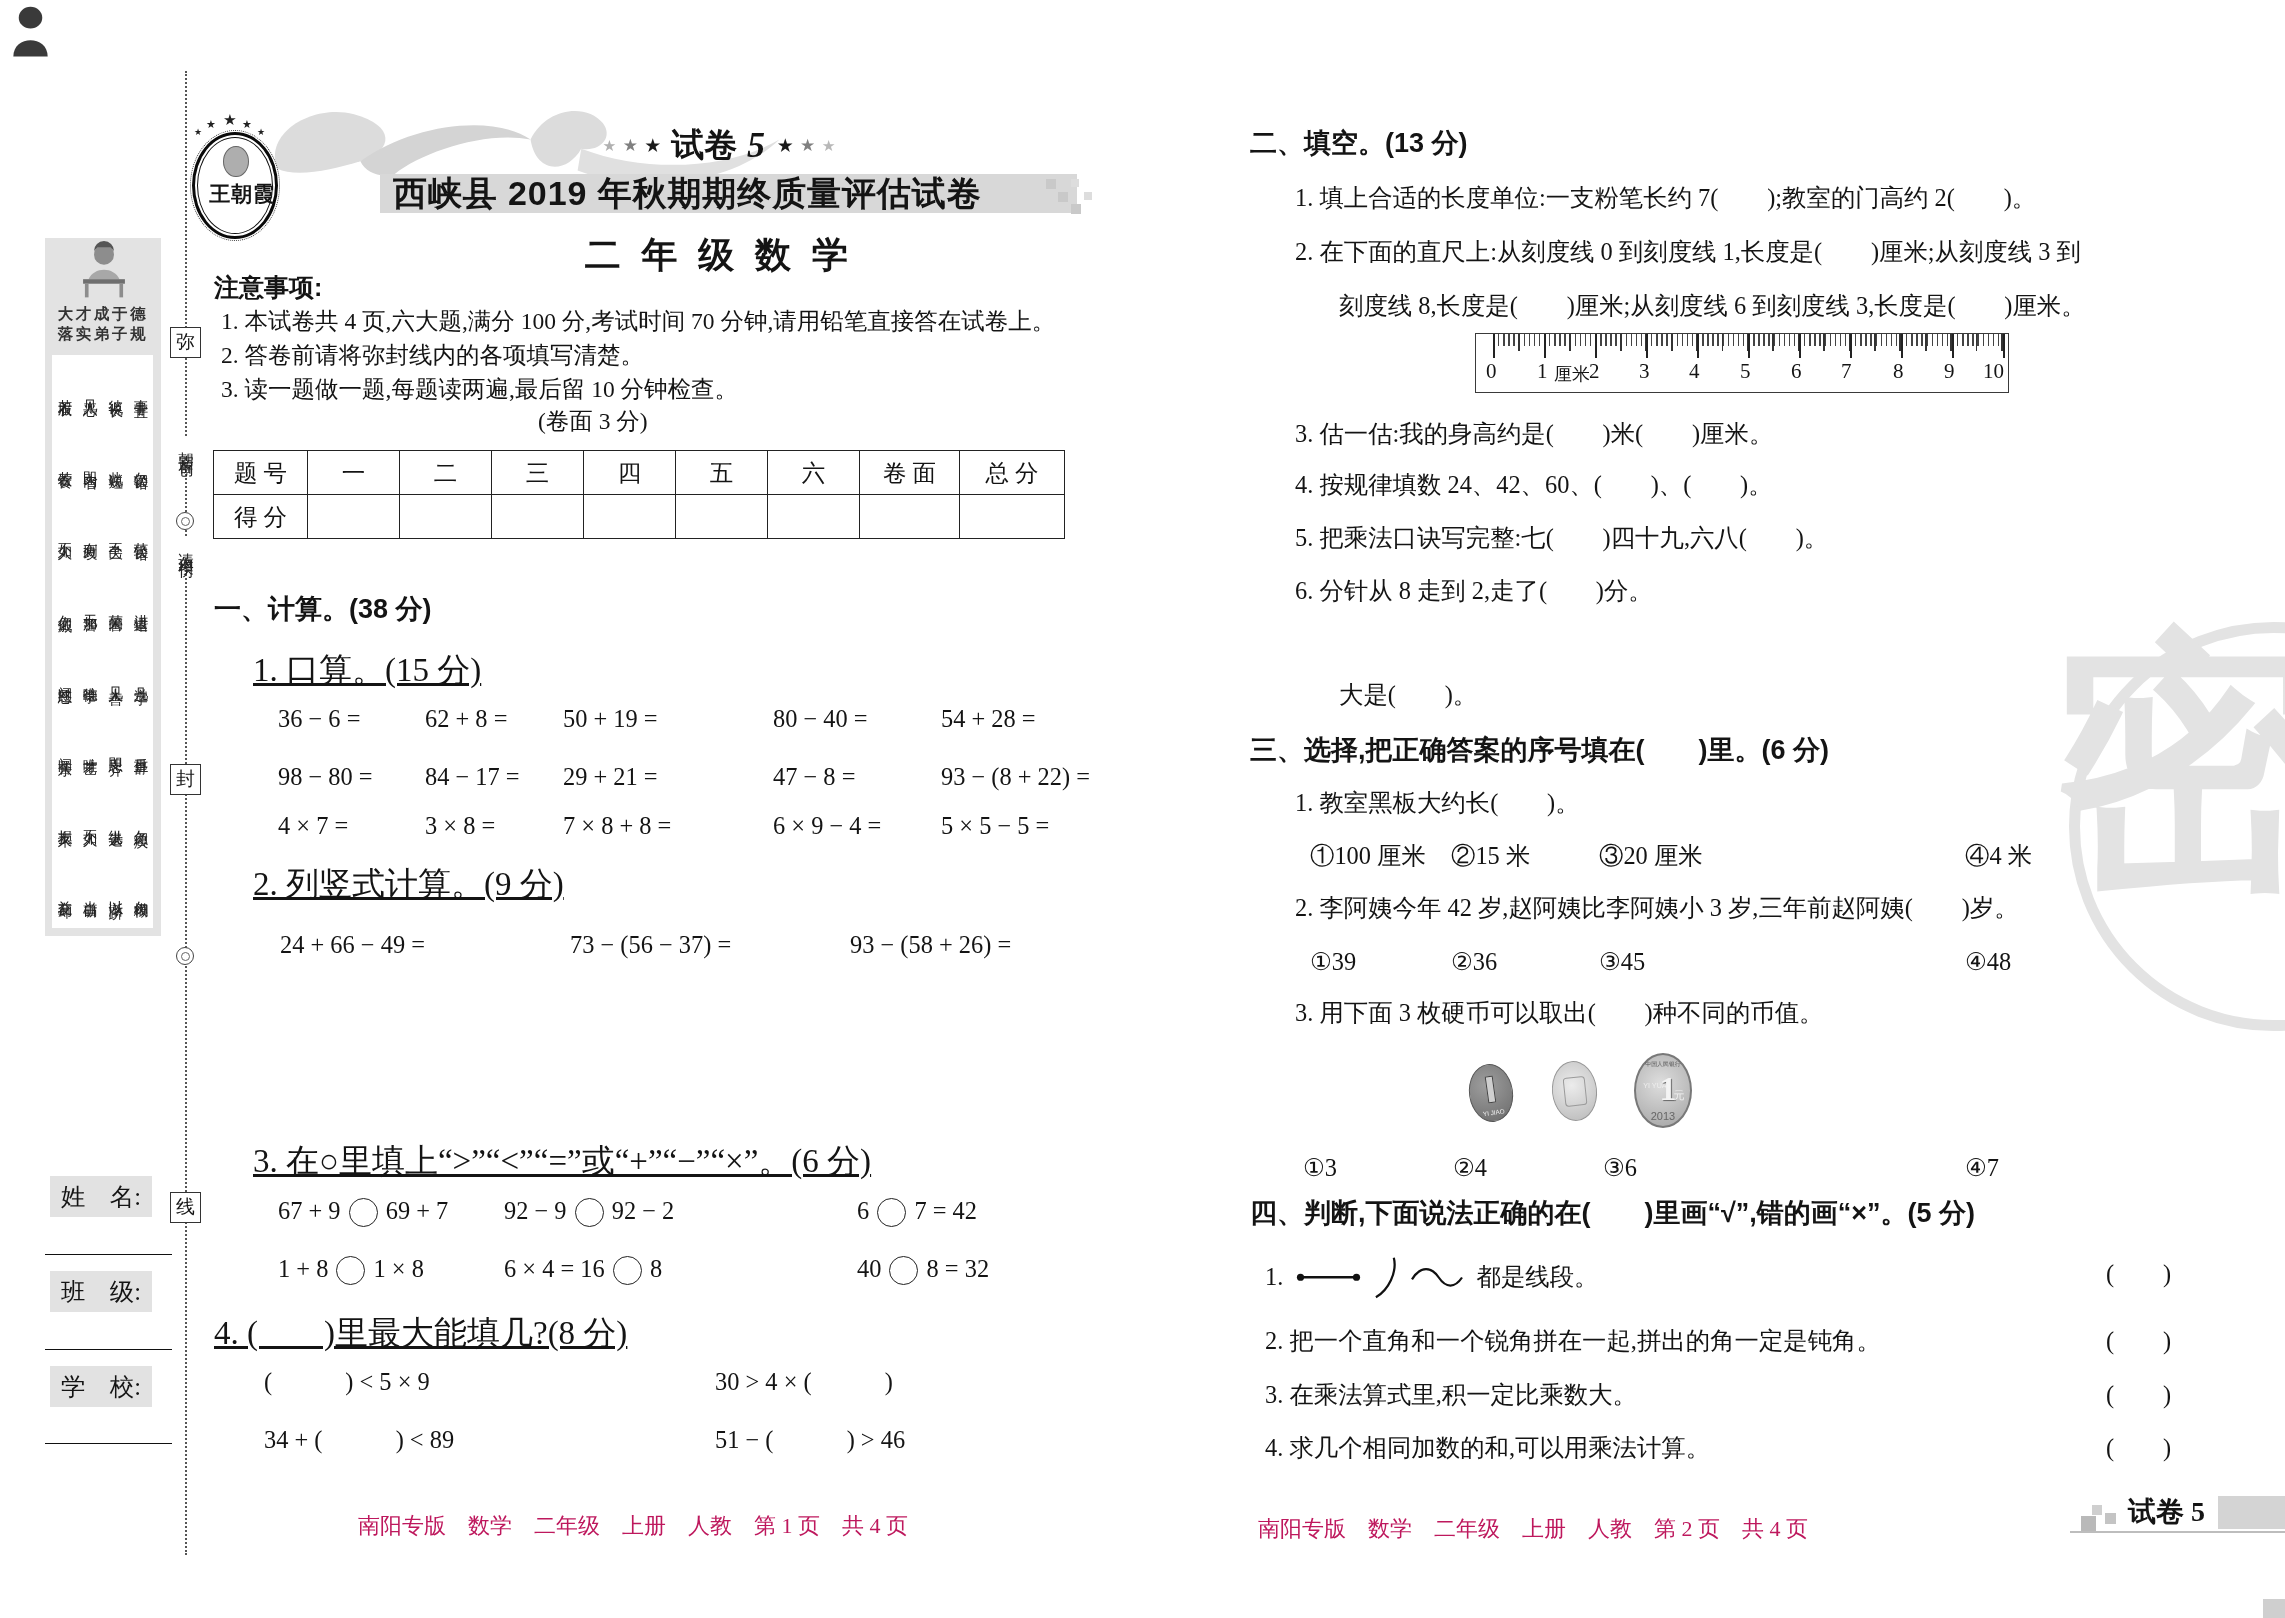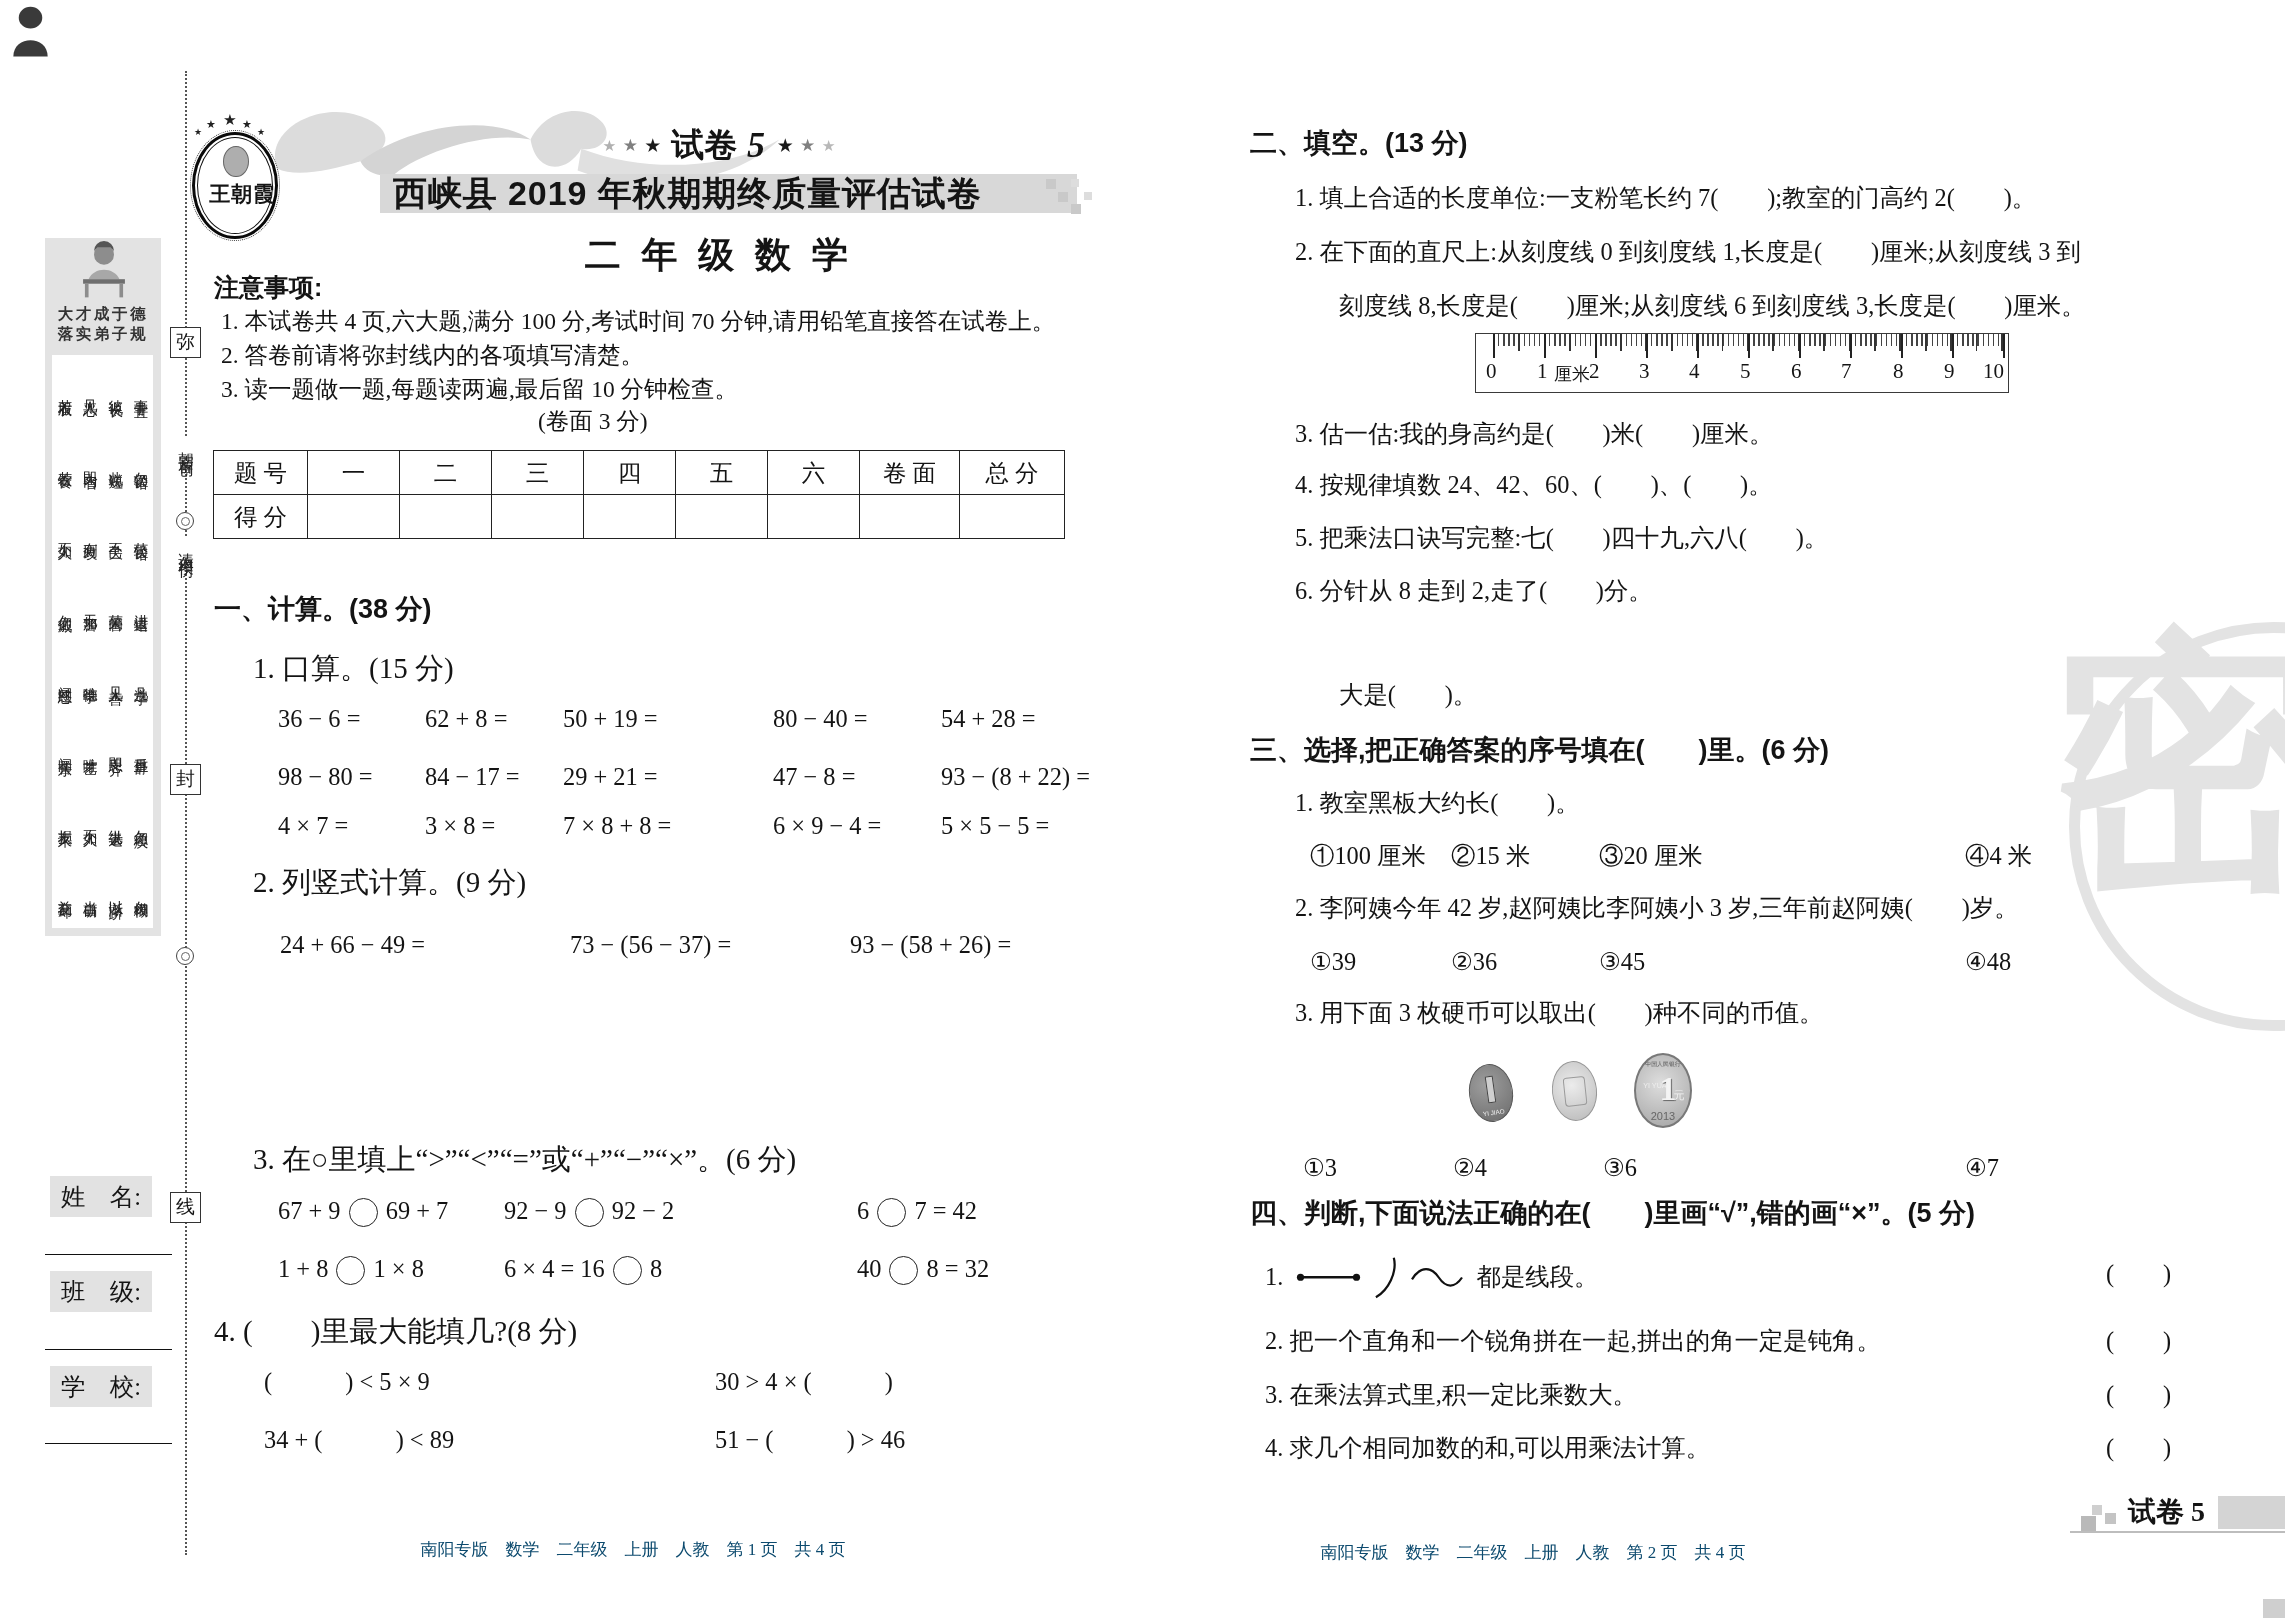--- a/index.html
+++ b/index.html
@@ -2,21 +2,21 @@
 <html style="font-size:14.5px"><head>
 <meta charset="utf-8">
 <style>
   html,body{margin:0;padding:0;background:#fff;}
   .page{position:relative;width:2286px;height:1618px;background:#fff;overflow:hidden;
         font-family:"Liberation Serif","DejaVu Serif",serif;color:#141414;}
   .abs{position:absolute;}
   .t{position:absolute;white-space:nowrap;font-size:24.4px;line-height:1.25;}
   .sans{font-family:"Liberation Sans","DejaVu Sans",sans-serif;font-weight:bold;}
   .sec{font-size:27px;}
-  .sub{font-size:29px;}
+  .sub{font-size:33px;text-decoration:underline;}
   .ring{display:inline-block;width:27px;height:27px;border:1.8px solid #222;border-radius:50%;
         vertical-align:-8.1px;margin:0 8.1px;background:#fff;}
   .vtext{writing-mode:vertical-rl;text-orientation:upright;}
   
   .sealline{position:absolute;left:185px;top:71px;height:1484px;border-left:2.7px dotted #555;}
   .sealbox{position:absolute;left:170px;width:29px;height:29px;border:1.8px solid #333;background:#fff;
            font-size:19px;text-align:center;line-height:28px;}
   .slogan{position:absolute;left:174px;background:#fff;font-size:15.4px;letter-spacing:3.6px;color:#222;padding:2.7px 0.9px;}
   .seallogo{position:absolute;left:176px;width:16.3px;height:16.3px;border:1.8px solid #444;border-radius:50%;background:#fff;}
   .seallogo:after{content:"";position:absolute;left:3.6px;top:3.6px;width:7.2px;height:7.2px;border:1.4px solid #666;border-radius:50%;}
@@ -54,21 +54,21 @@
   .ruler .cm{position:absolute;left:17px;top:0;width:512px;height:23.5px;
      background:repeating-linear-gradient(90deg,#222 0 2px,transparent 2px 51px);}
   .rnum{position:absolute;top:25px;font-size:21px;}
   
   .coin{position:absolute;border-radius:50%;}
   .coin .tinytext{position:absolute;width:100%;text-align:center;color:#efefef;font-family:"Liberation Sans",sans-serif;}
   
   .wmcircle{position:absolute;left:2069px;top:622px;width:387px;height:387px;border:11px solid #e3e3e3;border-radius:50%;}
   .wmchar{position:absolute;left:2052px;top:628px;font-size:271px;line-height:1;color:#e3e3e3;
           font-family:"Liberation Sans","DejaVu Sans",sans-serif;font-weight:900;}
-  .footer{position:absolute;top:1511px;font-size:17px;color:#0c4a6e;transform:translateX(-50%);white-space:nowrap;margin-top:27px;}
+  .footer{position:absolute;top:1511px;font-size:22px;color:#be185d;transform:translateX(-50%);white-space:nowrap;}
 </style>
 </head>
 <body>
 
 <div class="page">
 
   <svg class="abs" style="left:7.2px;top:3.6px" width="47" height="58" viewBox="0 0 52 64">
     <ellipse cx="26" cy="15" rx="13" ry="12" fill="#3a3a3a"></ellipse>
     <path d="M7,58 C7,34 45,34 45,58 Z" fill="#3a3a3a"></path>
   </svg>

